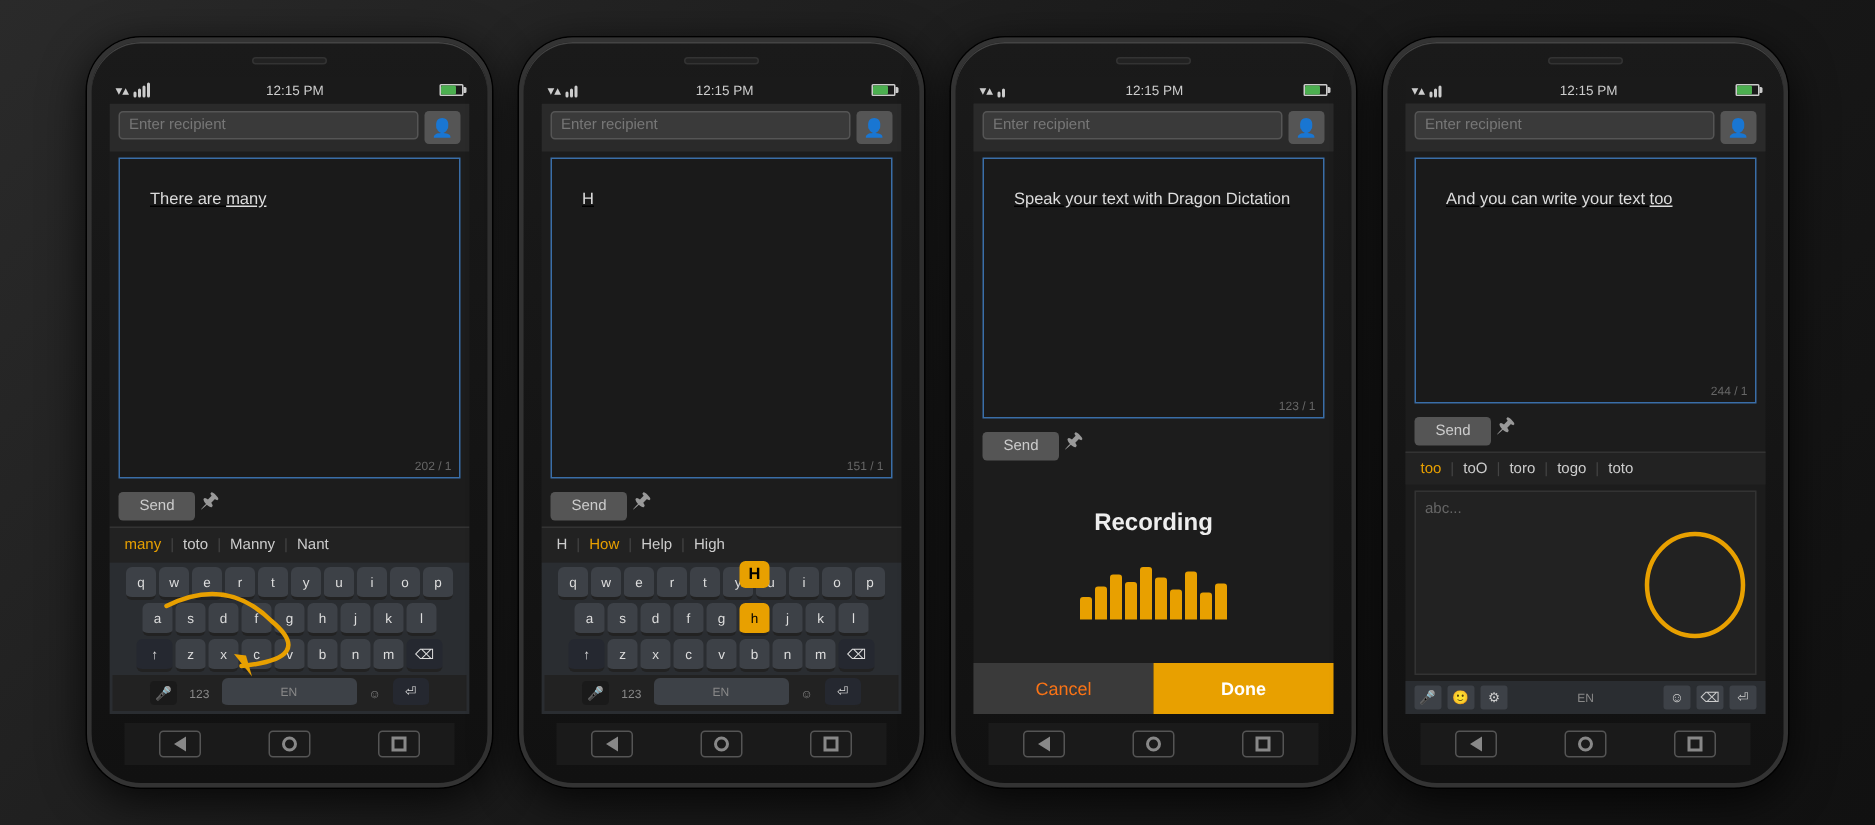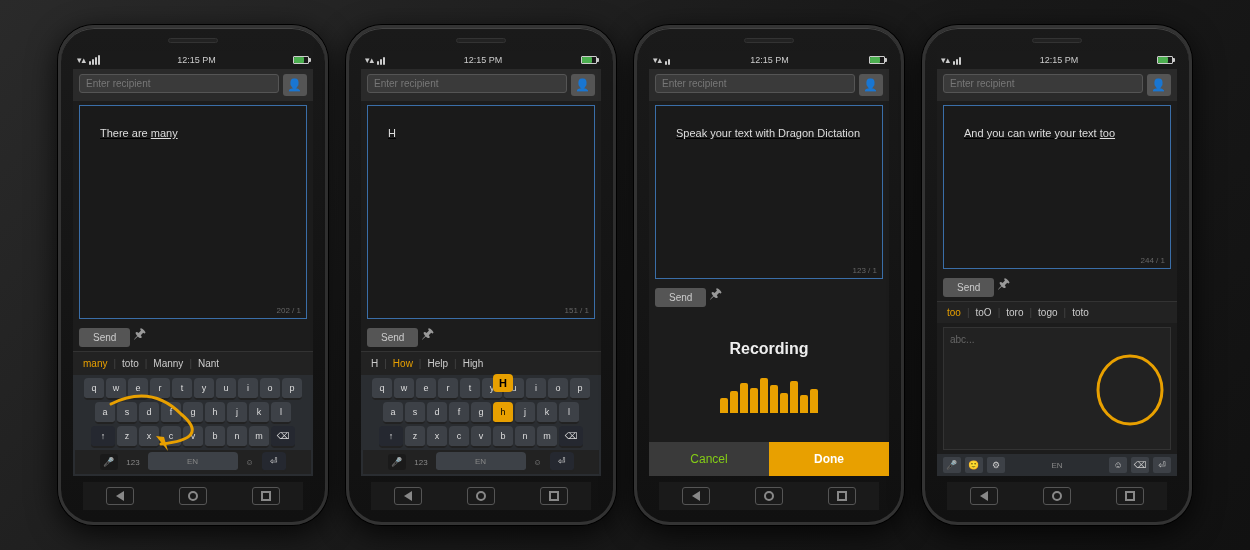--- a/index.html
+++ b/index.html
@@ -382,21 +382,21 @@
       flex: 1;
       padding: 10px 0;
       text-align: center;
       font-size: 12px;
       cursor: pointer;
       border: none;
     }
 
     .rec-btn.cancel {
       background: #3a3a3a;
-      color: #84cc16;
+      color: #f97316;
     }
 
     .rec-btn.done {
       background: #e8a000;
       color: #fff;
       font-weight: bold;
     }
 
     
     .handwriting-screen {

